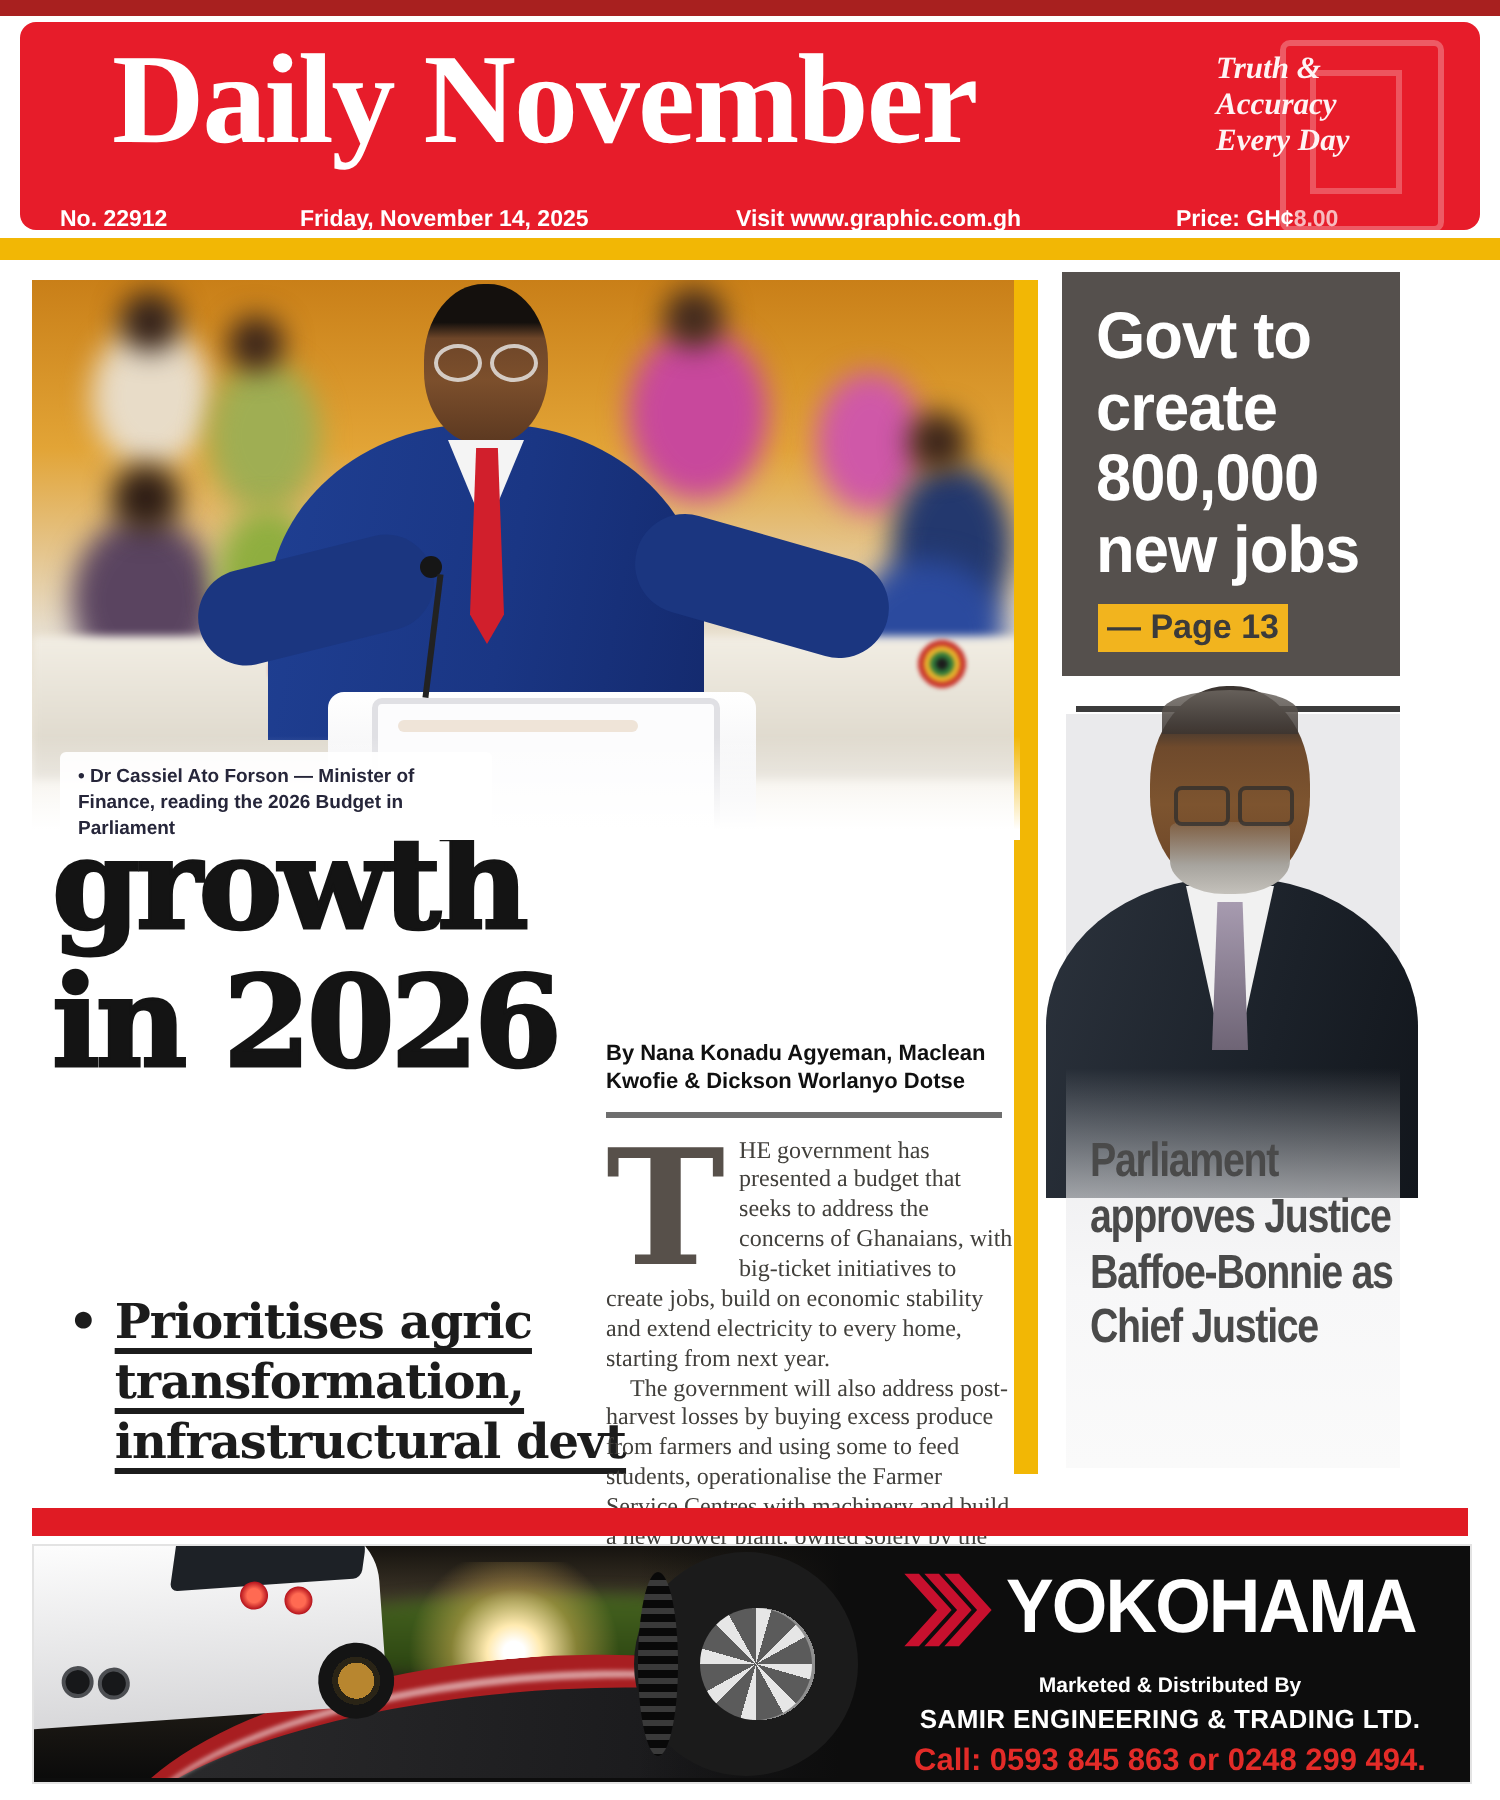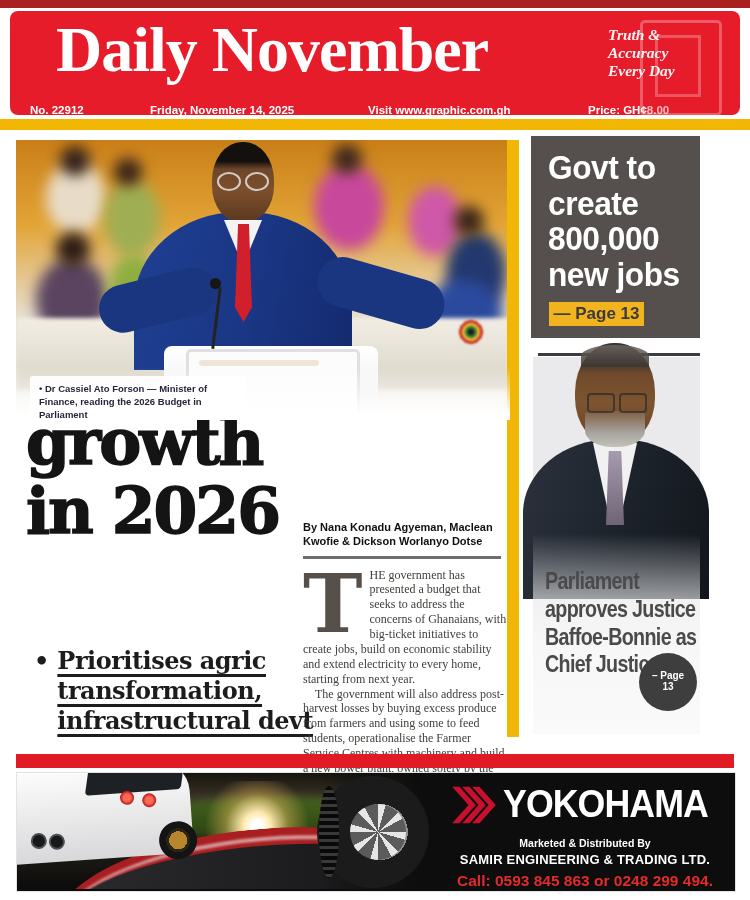--- a/index.html
+++ b/index.html
@@ -237,24 +237,20 @@
     <div class="j-shirt"></div>
     <div class="j-tie"></div>
     <div class="j-head">
       <div class="j-hairline"></div>
       <div class="j-beard"></div>
     </div>
     <div class="j-glass" style="left:54px;"></div>
     <div class="j-glass" style="left:86px;"></div>
     <div class="j-fade"></div>
     <div class="j-headline">Parliament approves Justice Baffoe-Bonnie as Chief Justice</div>
-    <div class="j-circle">
-      <div class="l1">– Page</div>
-      <div class="l2">13</div>
-    </div>
   </div>
 
   <div class="abs headline">
     <div class="hl-line">growth</div>
     <div class="hl-line">in 2026</div>
   </div>
 
   <div class="abs bullet-block">
     <span class="bullet-dot">•</span>
     <span class="bullet-text">Prioritises agric transformation, infrastructural devt</span>

